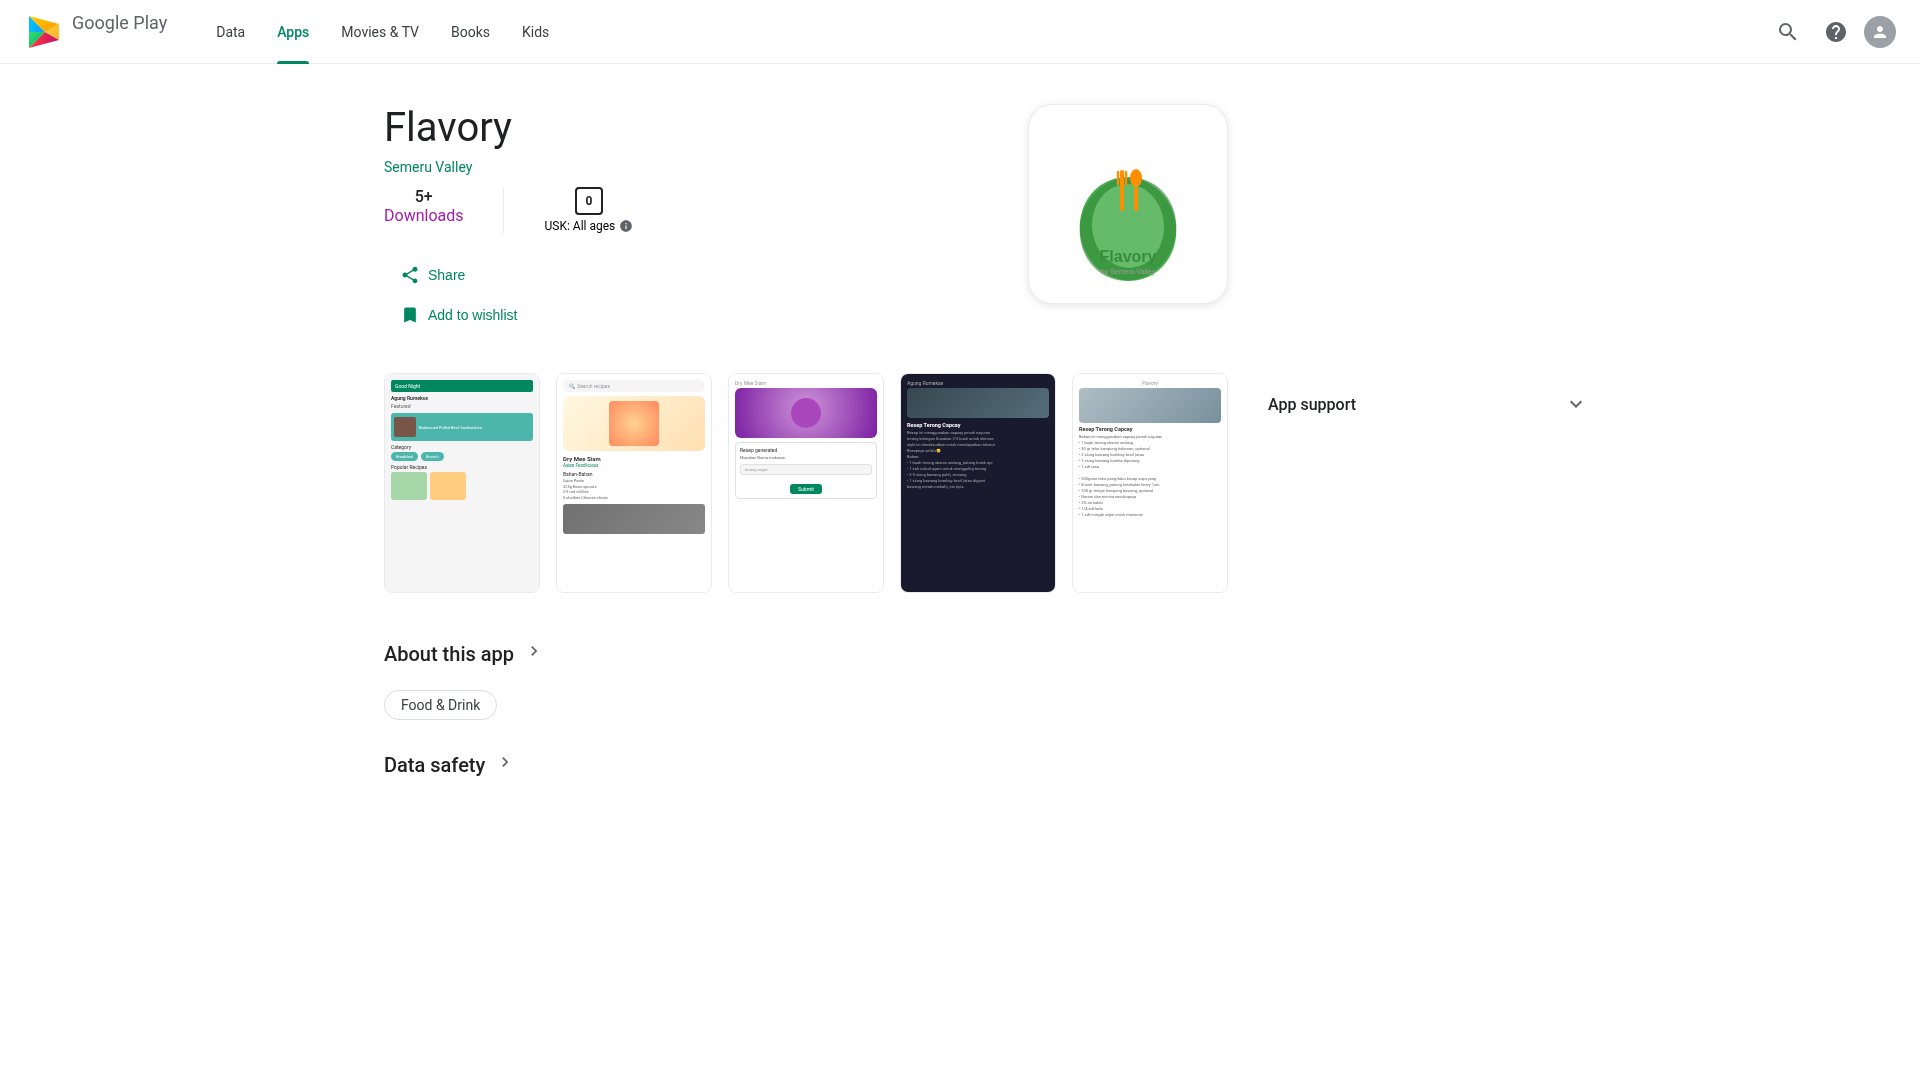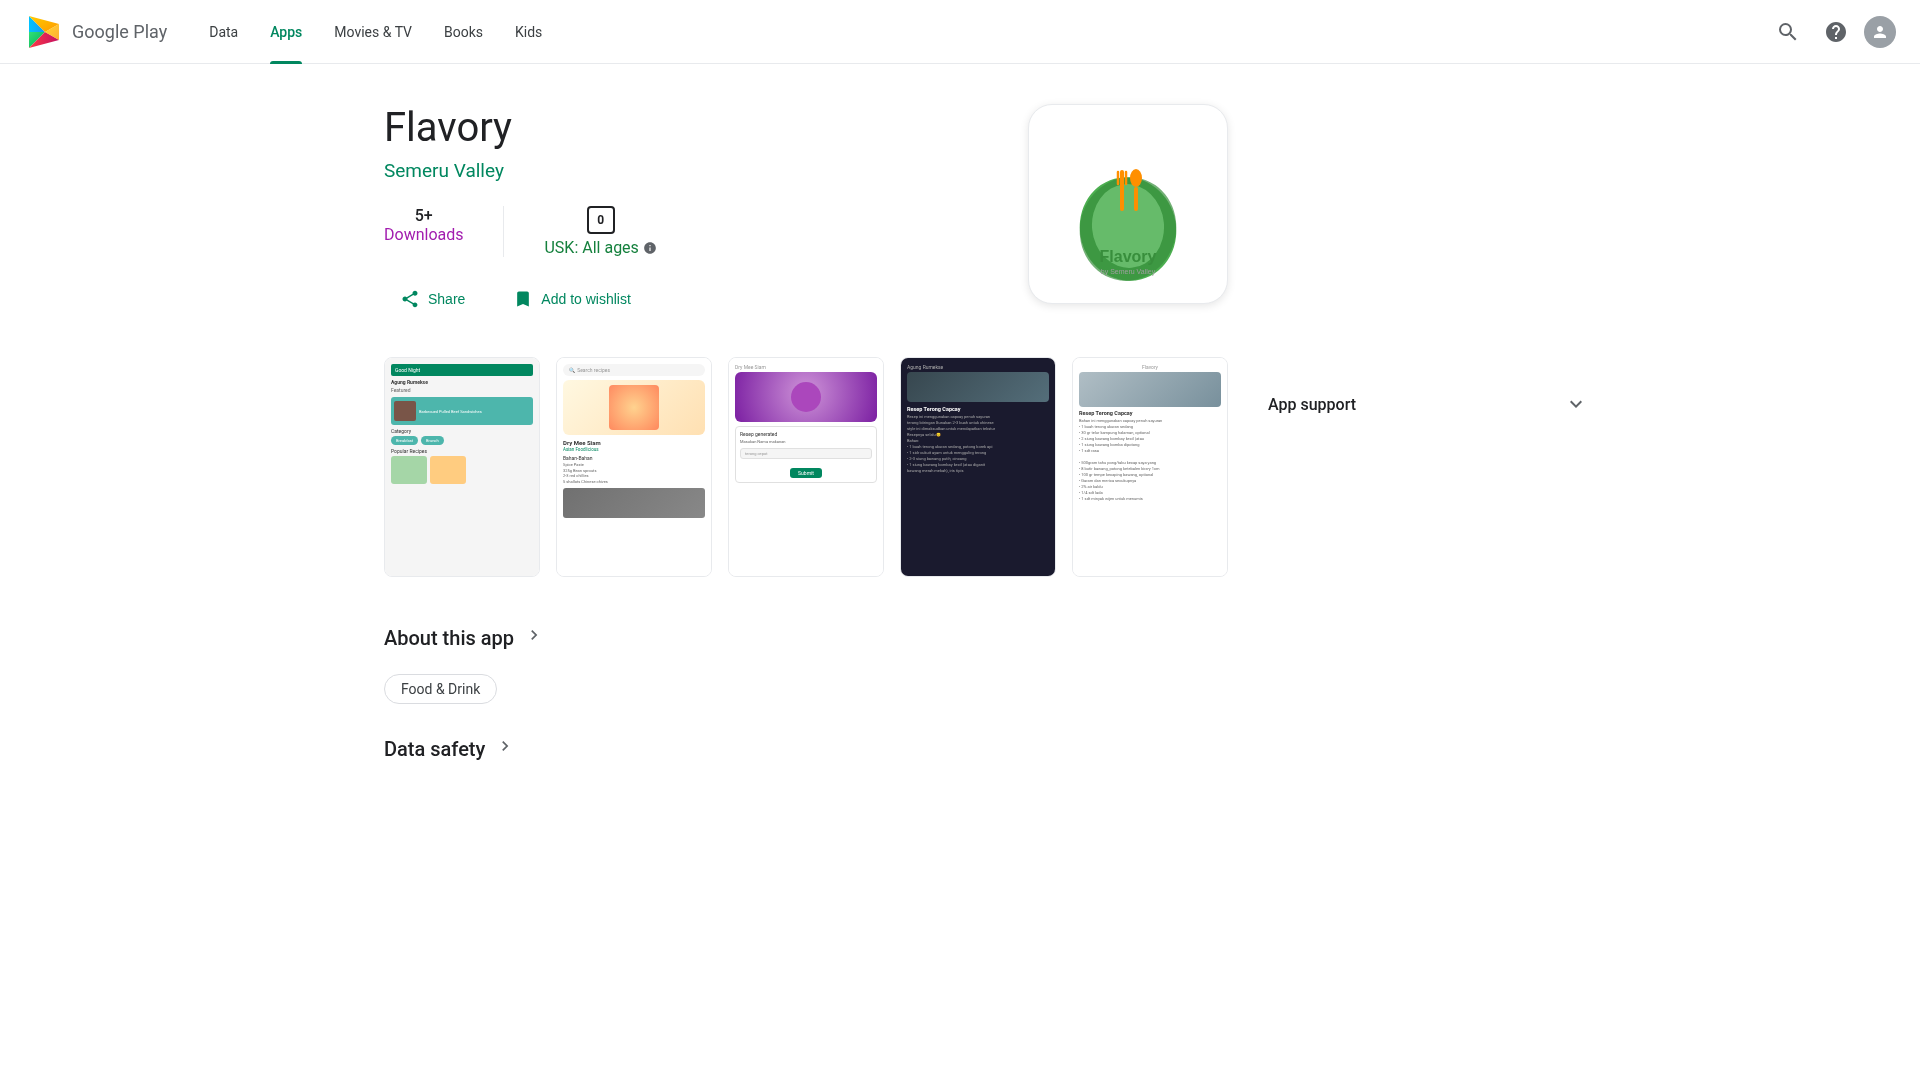--- a/index.html
+++ b/index.html
@@ -12,24 +12,24 @@
       padding: 0 24px;
       height: 64px;
       border-bottom: 1px solid #e8eaed;
       position: sticky;
       top: 0;
       background: #fff;
       z-index: 100;
     }
     .header-logo {
       display: flex;
-      align-items: center;
+      align-items: flex-start;
       gap: 8px;
       text-decoration: none;
-      margin-right: 26px;
+      margin-right: 33px;
     }
     .play-triangle {
       width: 40px;
       height: 40px;
     }
     .logo-text {
       font-size: 18px;
       color: #5f6368;
       font-weight: 400;
     }
@@ -111,23 +111,23 @@
       flex: 1;
     }
     .app-title {
       font-size: 40px;
       font-weight: 400;
       color: #202124;
       margin-bottom: 8px;
     }
     .app-developer {
       color: #01875f;
-      font-size: 19px;
-      cursor: pointer;
-      margin-bottom: 24px;
+      font-size: 14px;
+      cursor: pointer;
+      margin-bottom: 12px;
     }
     .app-stats {
       display: flex;
       gap: 40px;
       margin-bottom: 24px;
     }
     .stat-item {
       display: flex;
       flex-direction: column;
       align-items: center;
@@ -157,32 +157,33 @@
       border: 2px solid #202124;
       border-radius: 4px;
       display: flex;
       align-items: center;
       justify-content: center;
       font-size: 12px;
       font-weight: 700;
       margin-bottom: 4px;
     }
     .usk-label {
-      font-size: 16px;
-      color: #15803d;
+      font-size: 12px;
+      color: #000000;
     }
     .usk-info {
       display: flex;
       align-items: center;
       gap: 4px;
     }
     .action-buttons {
       display: flex;
-      gap: 16px;
-      align-items: flex-end;
+      gap: 4px;
+      align-items: flex-start;
+      flex-direction: column;
     }
     .action-btn {
       display: flex;
       align-items: center;
       gap: 8px;
       padding: 8px 16px;
       border: none;
       background: none;
       cursor: pointer;
       color: #01875f;

